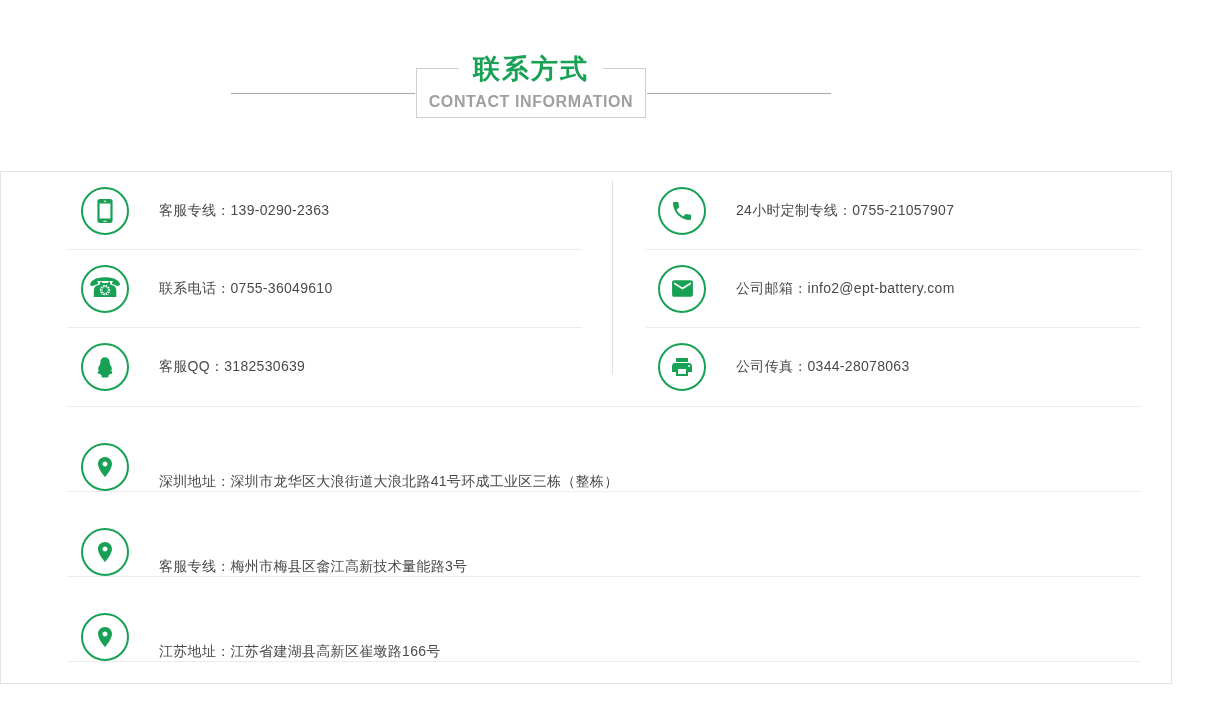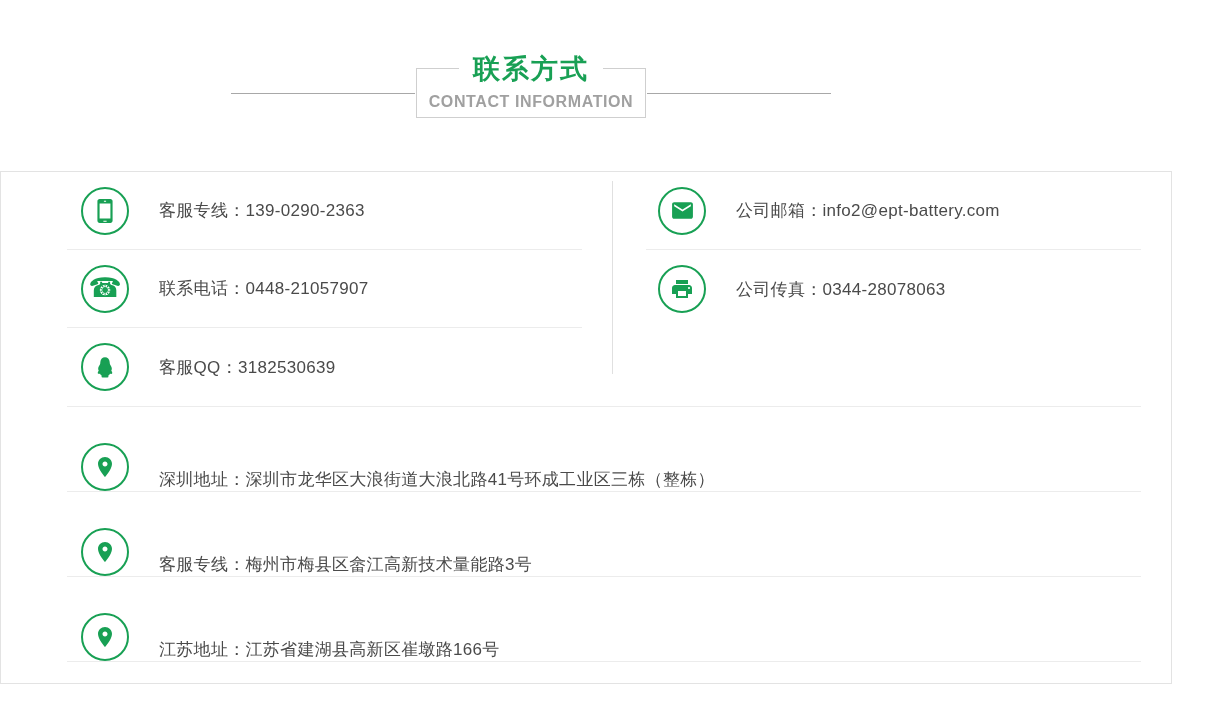--- a/index.html
+++ b/index.html
@@ -76,21 +76,21 @@
     display:flex;align-items:center;justify-content:center;
     color:var(--accent);
   }
   .icon-circle svg{display:block;}
   .glyph-icon{
     font-size:27px;line-height:1;color:var(--accent);
     font-family:"DejaVu Sans",sans-serif;
     transform:translateY(-1px);
   }
   .row-text,.addr-text{
-    font-size:17px;color:var(--text);letter-spacing:.3px;
+    font-size:14px;color:var(--text);letter-spacing:.3px;
     white-space:nowrap;
   }
 </style>
 </head>
 <body>
 
 <div class="page">
 
   <div class="header-wrap">
     <div class="side-line"></div>
@@ -114,36 +114,44 @@
               <path d="M17 1H7C5.9 1 5 1.9 5 3v18c0 1.1.9 2 2 2h10c1.1 0 2-.9 2-2V3c0-1.1-.9-2-2-2zm-3.5 21h-3v-1h3v1zM17 19H7V5h10v14zM13 3.5h-2v-1h2v1z"></path>
             </svg>
           </span>
           <span class="row-text">客服专线：139-0290-2363</span>
         </div>
 
         <div class="row">
           <span class="icon-circle">
             <span class="glyph-icon">☎</span>
           </span>
-          <span class="row-text">联系电话：0448-21057907</span>
+          <span class="row-text">联系电话：0755-36049610</span>
         </div>
 
         <div class="row no-sep">
           <span class="icon-circle">
             <svg width="26" height="26" viewBox="0 0 24 24" fill="currentColor">
               <path d="M12 3c-2.4 0-4.1 1.8-4.3 4.3-.1.9 0 1.6-.4 2.3-.7 1.1-1.6 2.4-1.6 3.9 0 .7.2 1.4.5 1.9-.5.5-.9 1.2-.9 1.9 0 .7.4 1.1.9 1.1.4 0 .8-.2 1.1-.5.4 1 1.1 1.8 2 2.3-.4.2-.7.5-.7.8 0 .5.8.7 1.9.7h3c1.1 0 1.9-.2 1.9-.7 0-.3-.3-.6-.7-.8.9-.5 1.6-1.3 2-2.3.3.3.7.5 1.1.5.5 0 .9-.4.9-1.1 0-.7-.4-1.4-.9-1.9.3-.5.5-1.2.5-1.9 0-1.5-.9-2.8-1.6-3.9-.4-.7-.3-1.4-.4-2.3C16.1 4.8 14.4 3 12 3z"></path>
             </svg>
           </span>
           <span class="row-text">客服QQ：3182530639</span>
         </div>
 
       </div>
 
       <div class="col-right">
 
+        <div class="row">
+          <span class="icon-circle">
+            <svg width="24" height="24" viewBox="0 0 24 24" fill="currentColor">
+              <path d="M6.62 10.79c1.44 2.83 3.76 5.14 6.59 6.59l2.2-2.2c.27-.27.67-.36 1.02-.24 1.12.37 2.33.57 3.57.57.55 0 1 .45 1 1V20c0 .55-.45 1-1 1-9.39 0-17-7.61-17-17 0-.55.45-1 1-1h3.5c.55 0 1 .45 1 1 0 1.25.2 2.45.57 3.57.11.35.03.74-.25 1.02l-2.2 2.2z"></path>
+            </svg>
+          </span>
+          <span class="row-text">24小时定制专线：0755-21057907</span>
+        </div>
 
         <div class="row">
           <span class="icon-circle">
             <svg width="25" height="25" viewBox="0 0 24 24" fill="currentColor">
               <path d="M20 4H4c-1.1 0-1.99.9-1.99 2L2 18c0 1.1.9 2 2 2h16c1.1 0 2-.9 2-2V6c0-1.1-.9-2-2-2zm0 4l-8 5-8-5V6l8 5 8-5v2z"></path>
             </svg>
           </span>
           <span class="row-text">公司邮箱：info2@ept-battery.com</span>
         </div>
 

